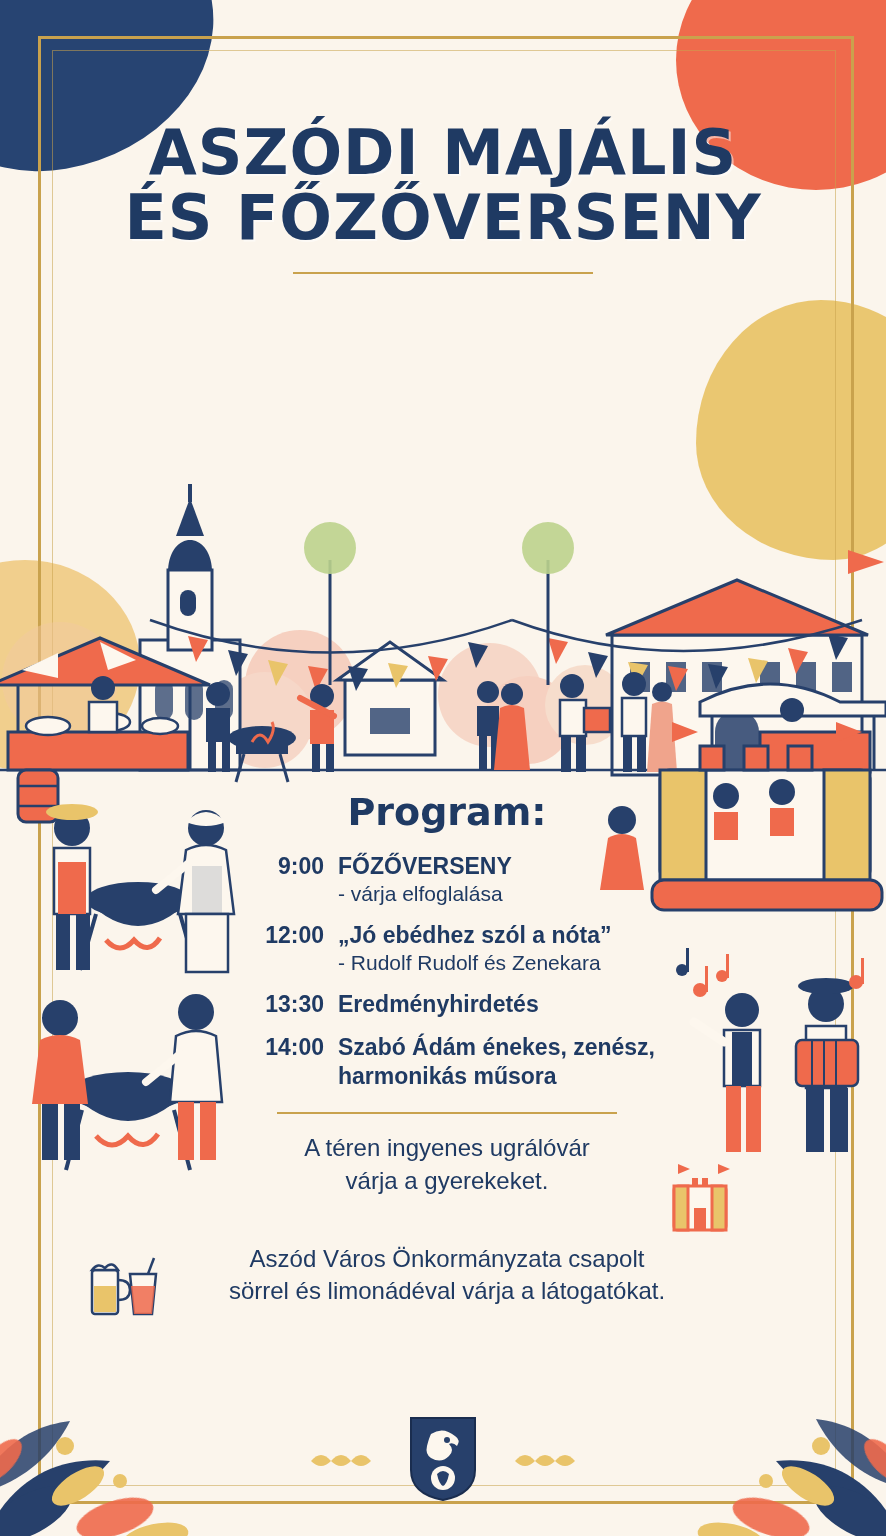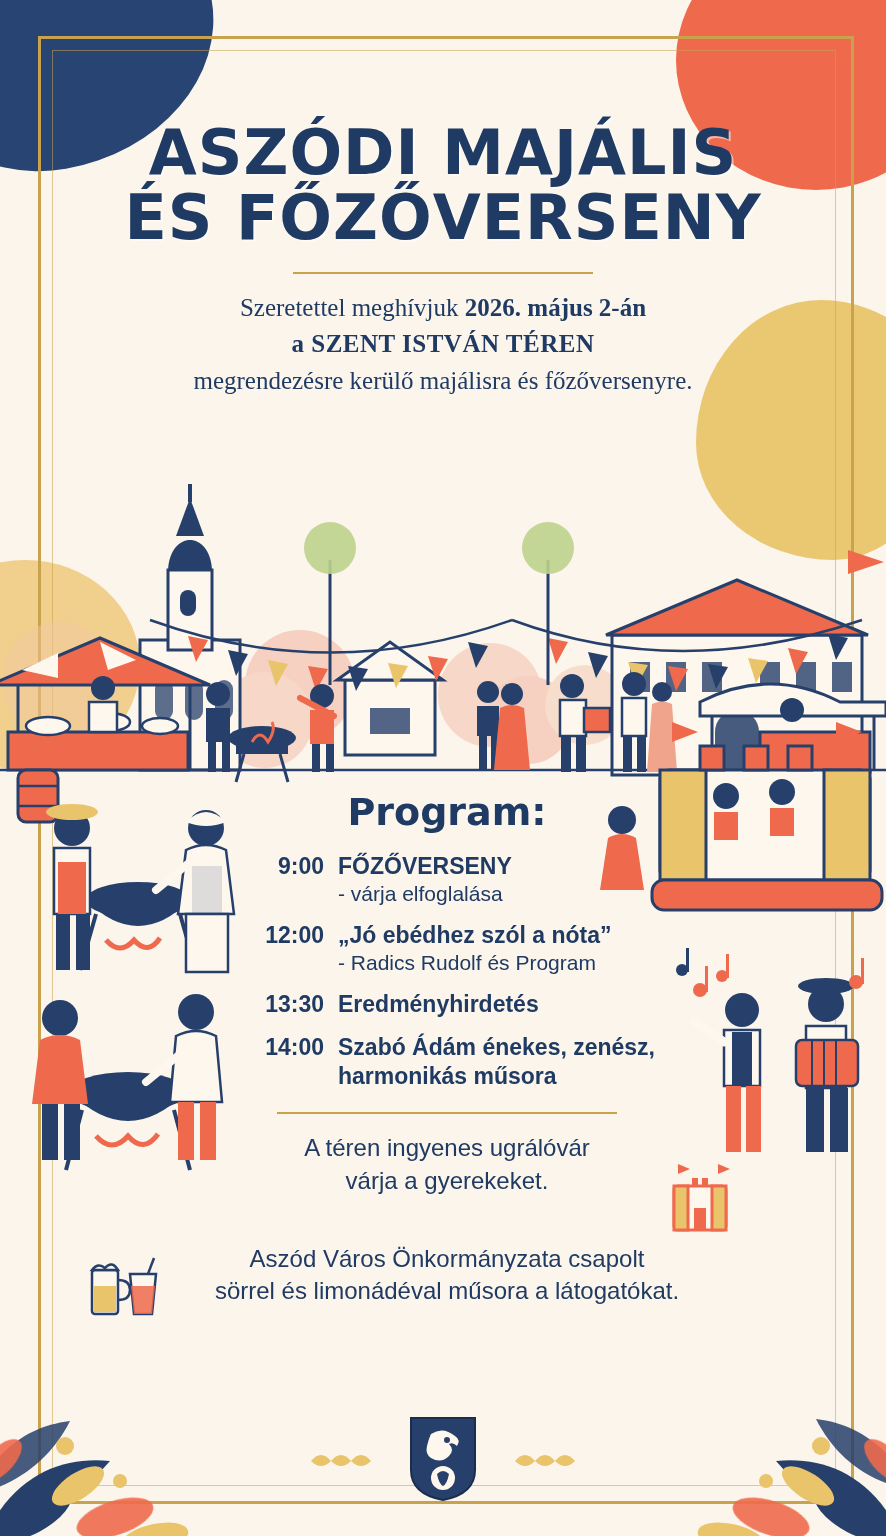--- a/index.html
+++ b/index.html
@@ -272,27 +272,20 @@
 
   <div class="frame"></div>
   <div class="frame-inner"></div>
 
   <div class="title-wrap">
     <h1 class="title">
       <span>ASZÓDI MAJÁLIS</span>
       <span class="line2">ÉS FŐZŐVERSENY</span>
     </h1>
     <div class="rule"></div>
-    <div class="invite">
-      <div>
-        <span>Szeretettel meghívjuk </span><b>2026. május 2-án</b>
-      </div>
-      <div class="l2">a SZENT ISTVÁN TÉREN</div>
-      <div>megrendezésre kerülő majálisra és főzőversenyre.</div>
-    </div>
   </div>
 
   <svg class="scene" viewBox="0 0 886 820" preserveAspectRatio="xMidYMid slice">
 
     <g opacity=".45">
       <circle cx="300" cy="215" r="55" fill="#f0a48c"></circle>
       <circle cx="265" cy="250" r="48" fill="#f2b49d"></circle>
       <circle cx="490" cy="225" r="52" fill="#f2b49d"></circle>
       <circle cx="528" cy="250" r="44" fill="#f0a48c"></circle>
       <circle cx="585" cy="235" r="40" fill="#f2c1a7"></circle>
@@ -560,21 +553,21 @@
         <div class="pbody">
           <div class="pmain">FŐZŐVERSENY</div>
           <div class="psub">- várja elfoglalása</div>
         </div>
       </div>
 
       <div class="prow">
         <div class="ptime">12:00</div>
         <div class="pbody">
           <div class="pmain">„Jó ebédhez szól a nóta”</div>
-          <div class="psub">- Radics Rudolf és Program</div>
+          <div class="psub">- Rudolf Rudolf és Zenekara</div>
         </div>
       </div>
 
       <div class="prow">
         <div class="ptime">13:30</div>
         <div class="pbody">
           <div class="pmain">Eredményhirdetés</div>
         </div>
       </div>
 
@@ -590,21 +583,21 @@
 
     <div class="divider2"></div>
 
     <div class="note">
       <div>A téren ingyenes ugrálóvár</div>
       <div>várja a gyerekeket.</div>
     </div>
 
     <div class="note note2">
       <div>Aszód Város Önkormányzata csapolt</div>
-      <div>sörrel és limonádéval műsora a látogatókat.</div>
+      <div>sörrel és limonádéval várja a látogatókat.</div>
     </div>
 
   </div>
 
   <svg style="position:absolute; left:668px; top:1160px; width:64px; height:78px; z-index:8;" viewBox="0 0 64 78">
     <rect x="6" y="26" width="52" height="44" rx="4" fill="#fdf7ee" stroke="#ef6a4c" stroke-width="3"></rect>
     <rect x="6" y="26" width="14" height="44" fill="#e9c46a" stroke="#ef6a4c" stroke-width="3"></rect>
     <rect x="44" y="26" width="14" height="44" fill="#e9c46a" stroke="#ef6a4c" stroke-width="3"></rect>
     <path d="M24 26 h6 v-8 h-6 z M34 26 h6 v-8 h-6 z" fill="#ef6a4c"></path>
     <path d="M10 18 v-14 l12 5 l-12 5" fill="#ef6a4c"></path>

